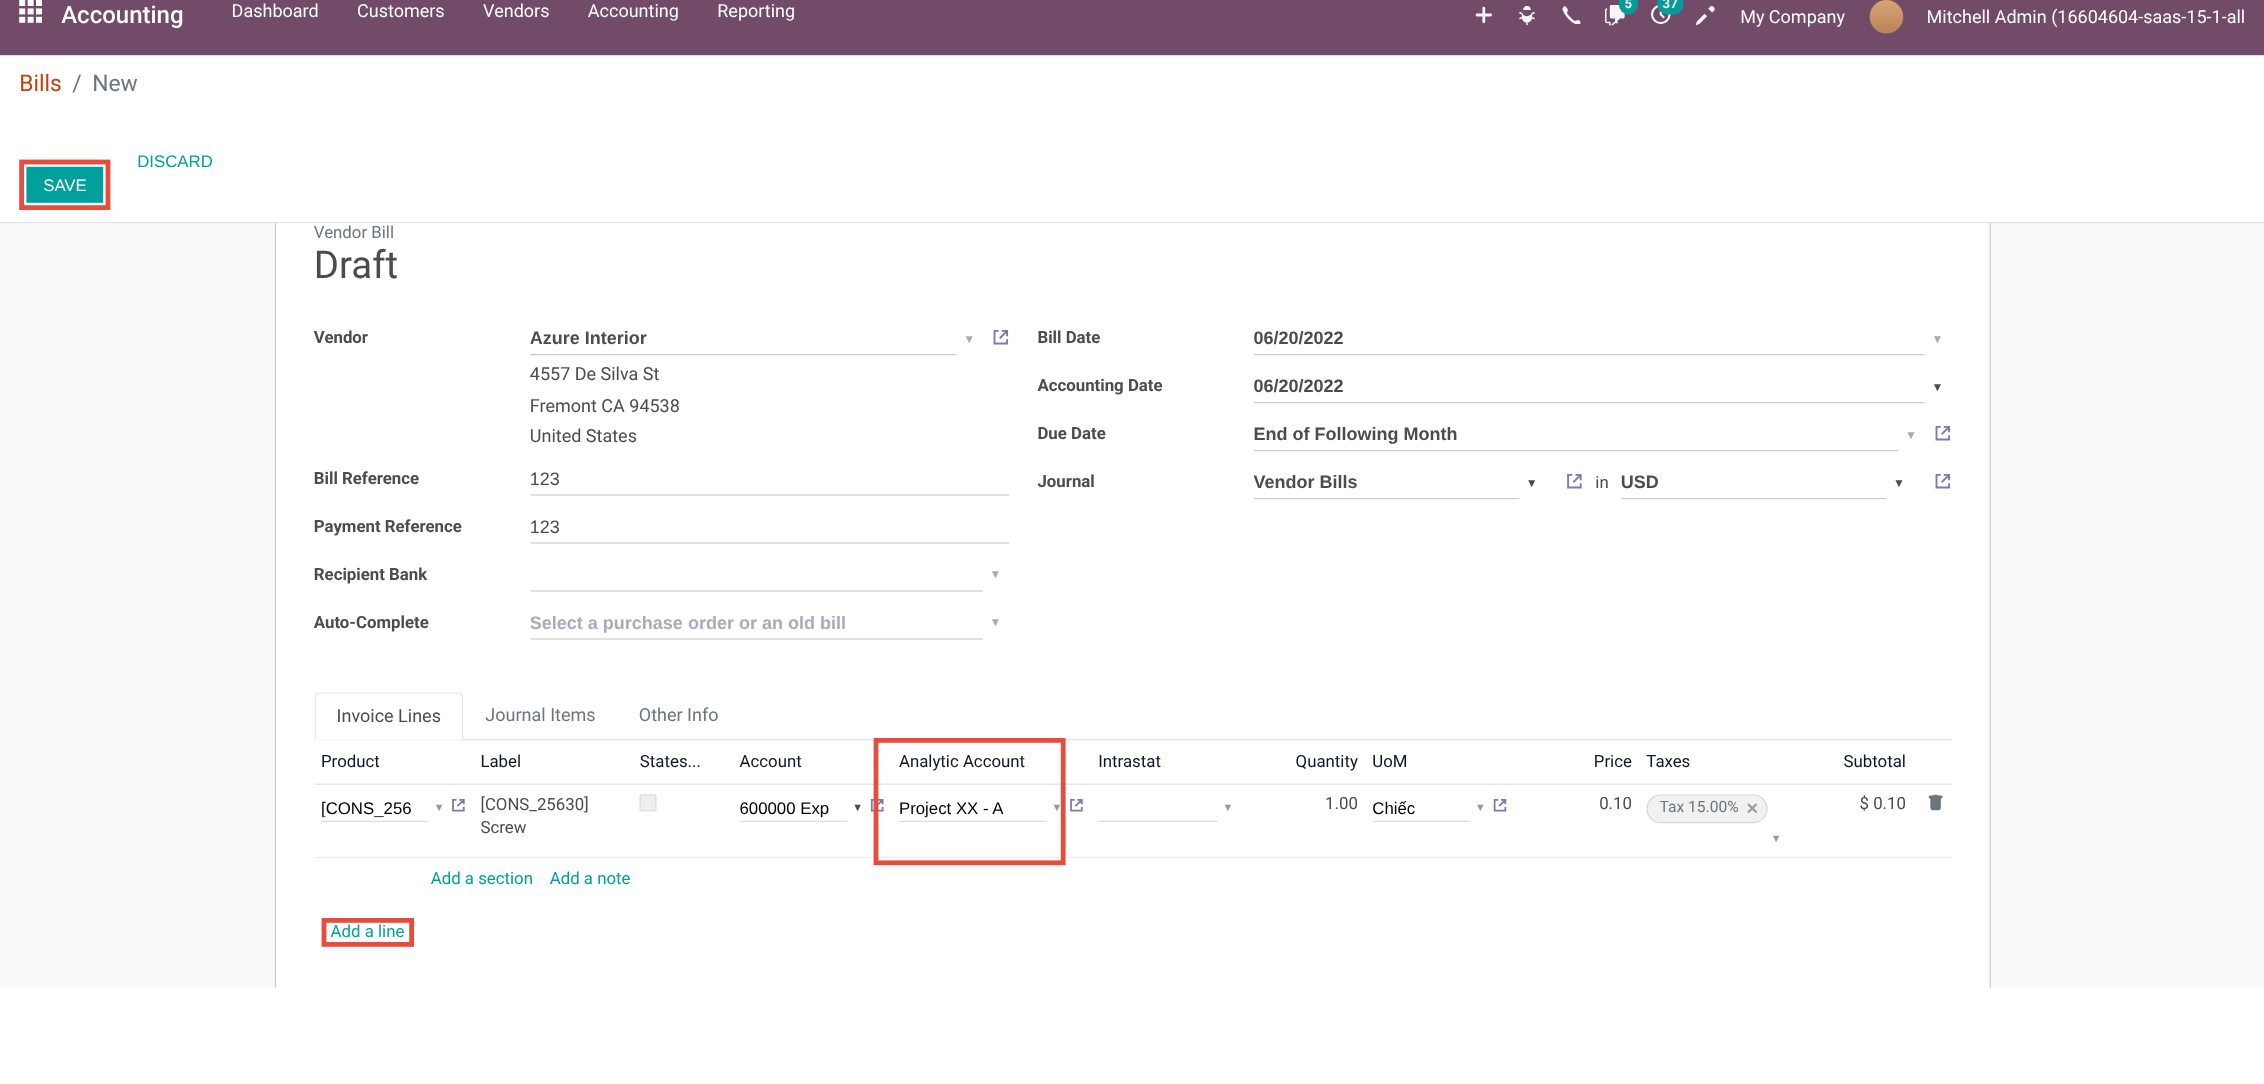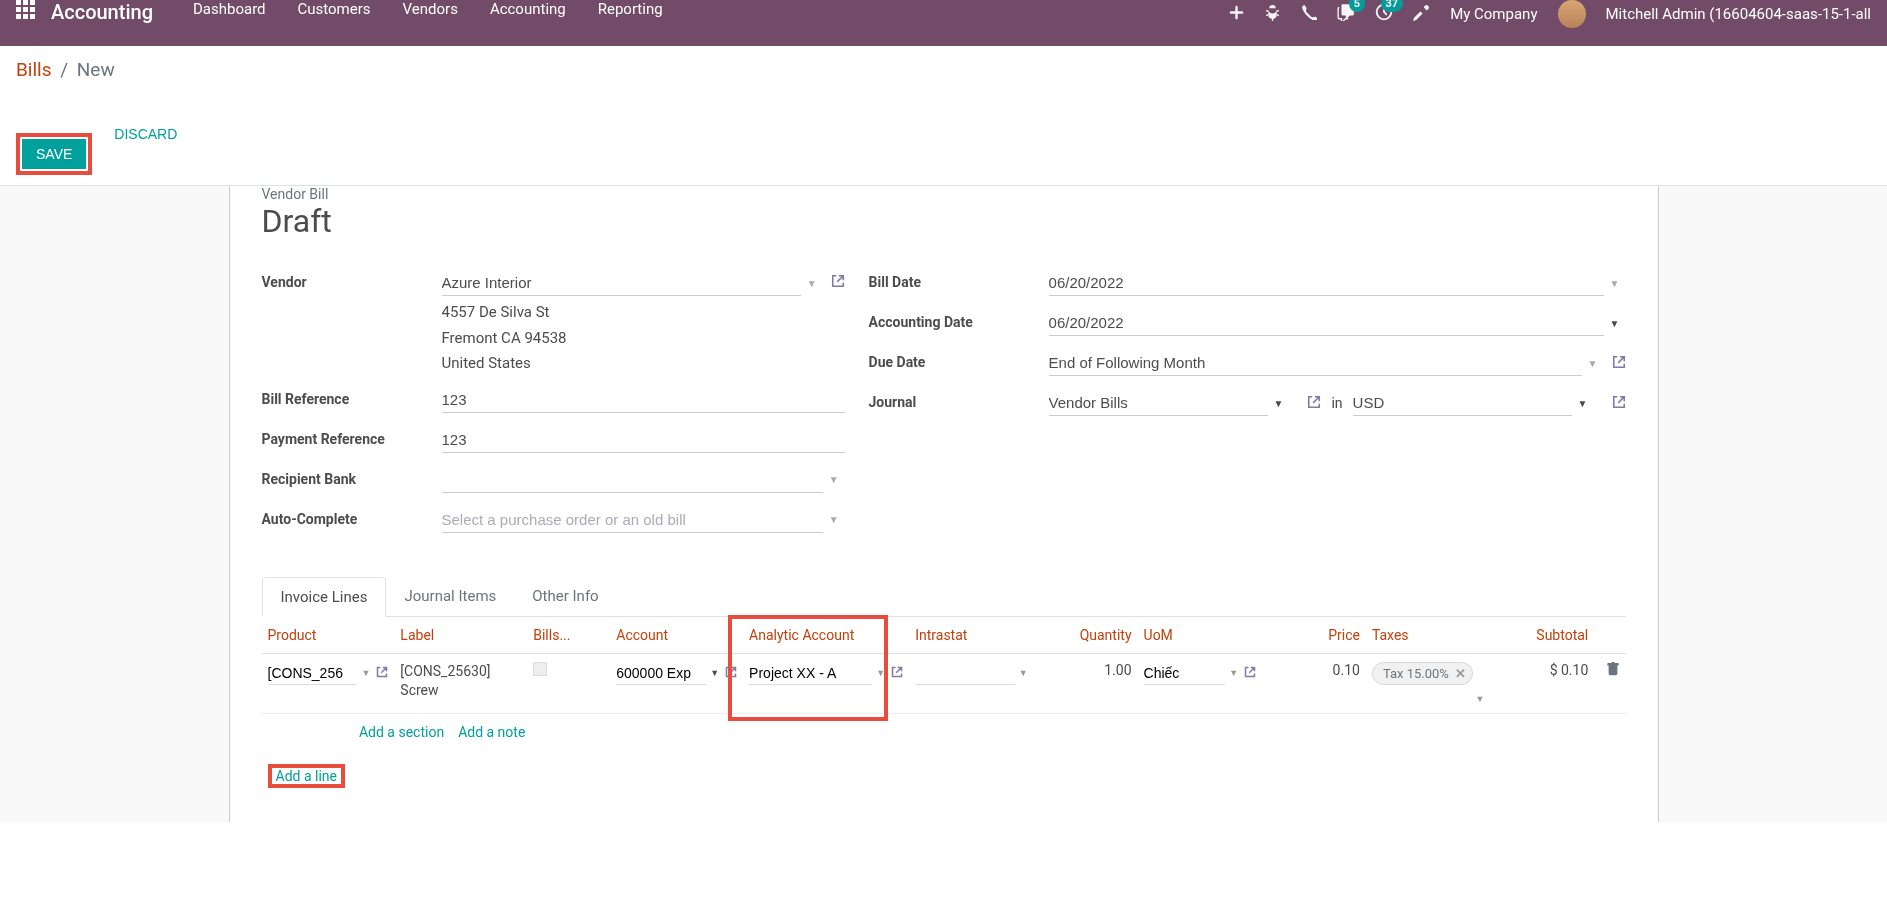--- a/index.html
+++ b/index.html
@@ -39,33 +39,33 @@
     .vendor-bill-label { font-size: 14px; color: #6c757d; margin-bottom: 0; }
     .draft-title { font-size: 32px; font-weight: 400; color: #4c4c4c; margin-bottom: 30px; }
     
     .form-grid { display: grid; grid-template-columns: 1fr 1fr; gap: 24px; }
     .field-row { display: flex; align-items: flex-start; margin-bottom: 10px; min-height: 30px; }
     .field-label { width: 180px; font-weight: 700; color: #4c4c4c; padding-top: 4px; font-size: 14px; }
     .field-value { flex: 1; display: flex; align-items: center; }
     .field-input { border: none; border-bottom: 1px solid #ccc; padding: 4px 0; font-size: 15px; color: #4c4c4c; flex: 1; outline: none; background: transparent; }
     .field-input::placeholder { color: #aab; }
     .m2o-field { flex: 1; display: flex; align-items: center; position: relative; }
-    .m2o-field .field-input { padding-right: 20px; }
+    .m2o-field .field-input { padding-right: 20px; font-weight: bold; }
     .caret { color: #aaa; font-size: 10px; padding: 0 6px; cursor: pointer; }
     .ext-link { color: #7C7BAD; cursor: pointer; margin-left: 8px; font-size: 14px; }
     .vendor-address { color: #4c4c4c; font-size: 15px; line-height: 1.7; margin-top: 4px; }
     
     
     .tabs { display: flex; border-bottom: 1px solid #dee2e6; margin-top: 30px; }
     .tab { padding: 10px 18px; cursor: pointer; color: #6c757d; font-size: 15px; }
     .tab.active { border: 1px solid #dee2e6; border-bottom: 1px solid #fff; margin-bottom: -1px; background: #fff; border-radius: 4px 4px 0 0; color: #4c4c4c; }
     
     
     .line-table { width: 100%; border-collapse: collapse; margin-top: 0; }
-    .line-table th { text-align: left; font-weight: 400; color: #c2410c; padding: 10px 6px; border-bottom: 1px solid #dee2e6; font-size: 14px; }
+    .line-table th { text-align: left; font-weight: 400; color: #0f172a; padding: 10px 6px; border-bottom: 1px solid #dee2e6; font-size: 14px; }
     .line-table th.right { text-align: right; }
     .line-table td { padding: 8px 6px; border-bottom: 1px solid #eee; vertical-align: top; font-size: 14px; position: relative; }
     .line-table td.right { text-align: right; }
     .cell-input { border: none; border-bottom: 1px solid #ddd; padding: 3px 0; font-size: 14px; width: 100%; outline: none; background: transparent; }
     .checkbox-empty { display: inline-block; width: 14px; height: 14px; background: #eee; border: 1px solid #ddd; }
     .tax-tag { display: inline-flex; align-items: center; background: #f1f1f1; border: 1px solid #d7d7d7; border-radius: 12px; padding: 3px 6px 3px 10px; font-size: 13px; color: #6c757d; }
     .tax-tag .remove { margin-left: 6px; font-weight: 700; cursor: pointer; color: #999; }
     .trash-icon { color: #6c757d; cursor: pointer; }
     .line-actions { padding: 10px 6px; display: flex; gap: 14px; }
     .link-action { color: #00A09D; cursor: pointer; font-size: 14px; }
@@ -284,21 +284,21 @@
         <div class="tab">Journal Items</div>
         <div class="tab">Other Info</div>
       </div>
 
       <div style="position:relative">
         <table class="line-table">
           <thead>
             <tr>
               <th style="width:128px">Product</th>
               <th style="width:128px">Label</th>
-              <th style="width:80px">Bills...</th>
+              <th style="width:80px">States...</th>
               <th style="width:128px">Account</th>
               <th style="width:160px">Analytic Account</th>
               <th style="width:120px">Intrastat</th>
               <th class="right" style="width:100px">Quantity</th>
               <th style="width:120px">UoM</th>
               <th class="right" style="width:100px">Price</th>
               <th style="width:120px">Taxes</th>
               <th class="right" style="width:100px">Subtotal</th>
               <th style="width:30px"></th>
             </tr>

